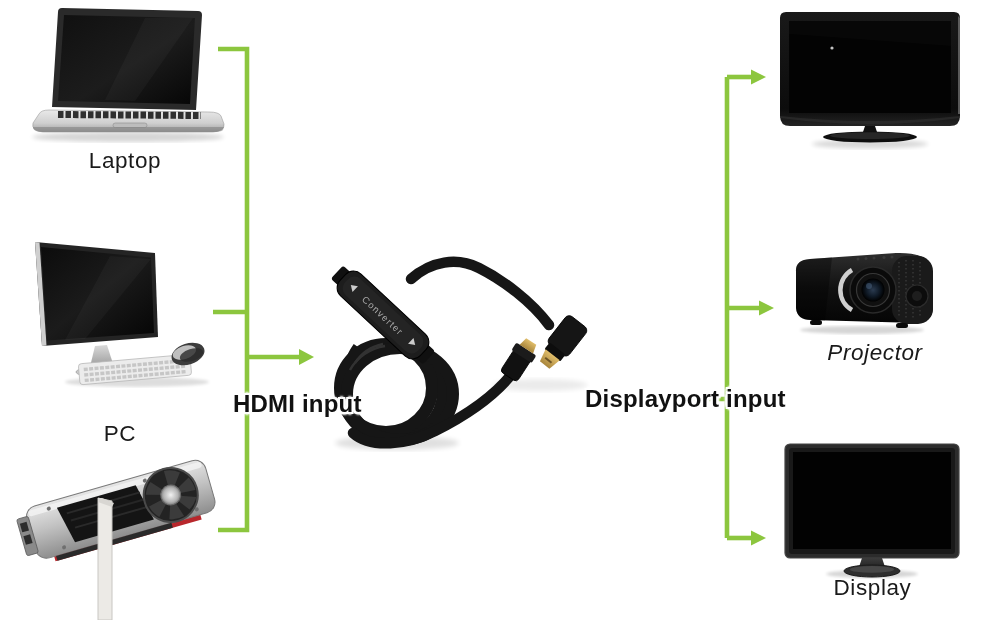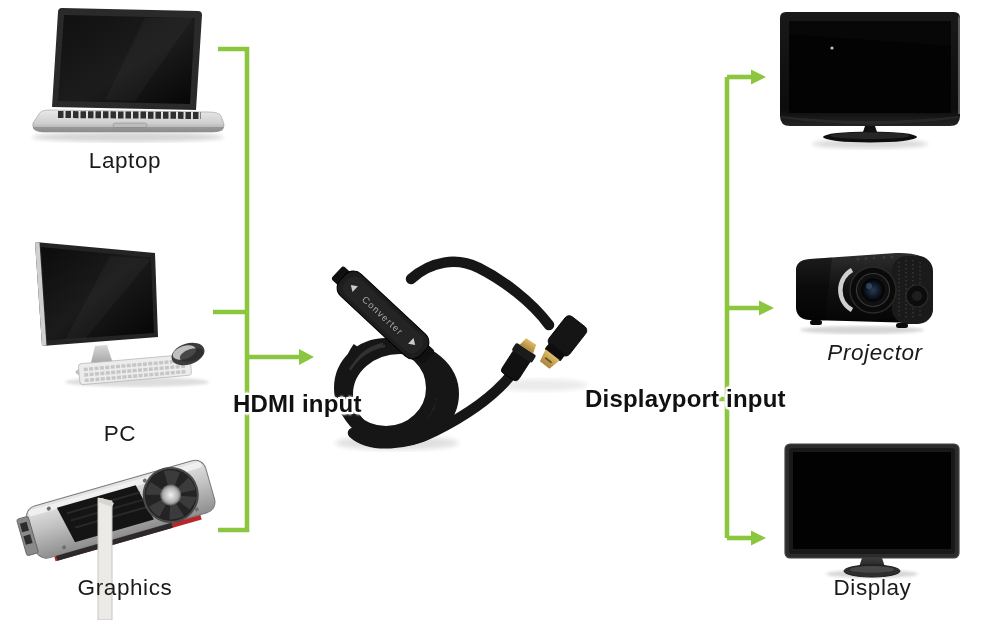--- a/index.html
+++ b/index.html
@@ -157,21 +157,20 @@
           <circle cx="172" cy="82" r="2" fill="#6f6f6f"></circle>
         <rect x="-4" y="42" width="12" height="38" rx="2" fill="#8a8a8a" stroke="#5f5f5f" stroke-width="0.8"></rect>
         <rect x="-2" y="47" width="7" height="9" fill="#2c2c2c"></rect>
           <rect x="-2" y="60" width="7" height="9" fill="#2c2c2c"></rect>
         <rect x="24" y="88" width="120" height="5" fill="#2a2a2a"></rect>
       </g>
       <polygon points="76,50 90,53 90,172 76,172" fill="#eceae6" stroke="#c8c6c2" stroke-width="1"></polygon>
       <polygon points="76,50 80,50 92,55 90,59 76,54" fill="#d8d6d2"></polygon>
     </svg>
   </div>
-  <div class="dev-label" style="left:55px; top:575px; width:140px;">Graphics</div>
 
   <div class="illus" style="left:325px; top:235px;">
     <svg width="340" height="230" viewBox="0 0 340 230">
       <defs>
         <filter id="cvBlur">
             <feGaussianBlur stdDeviation="2.4"></feGaussianBlur>
           </filter>
         <linearGradient id="gold" x1="0" y1="0" x2="0" y2="1">
           <stop offset="0" stop-color="#e0bd6a"></stop>
             <stop offset="1" stop-color="#a9863c"></stop>

